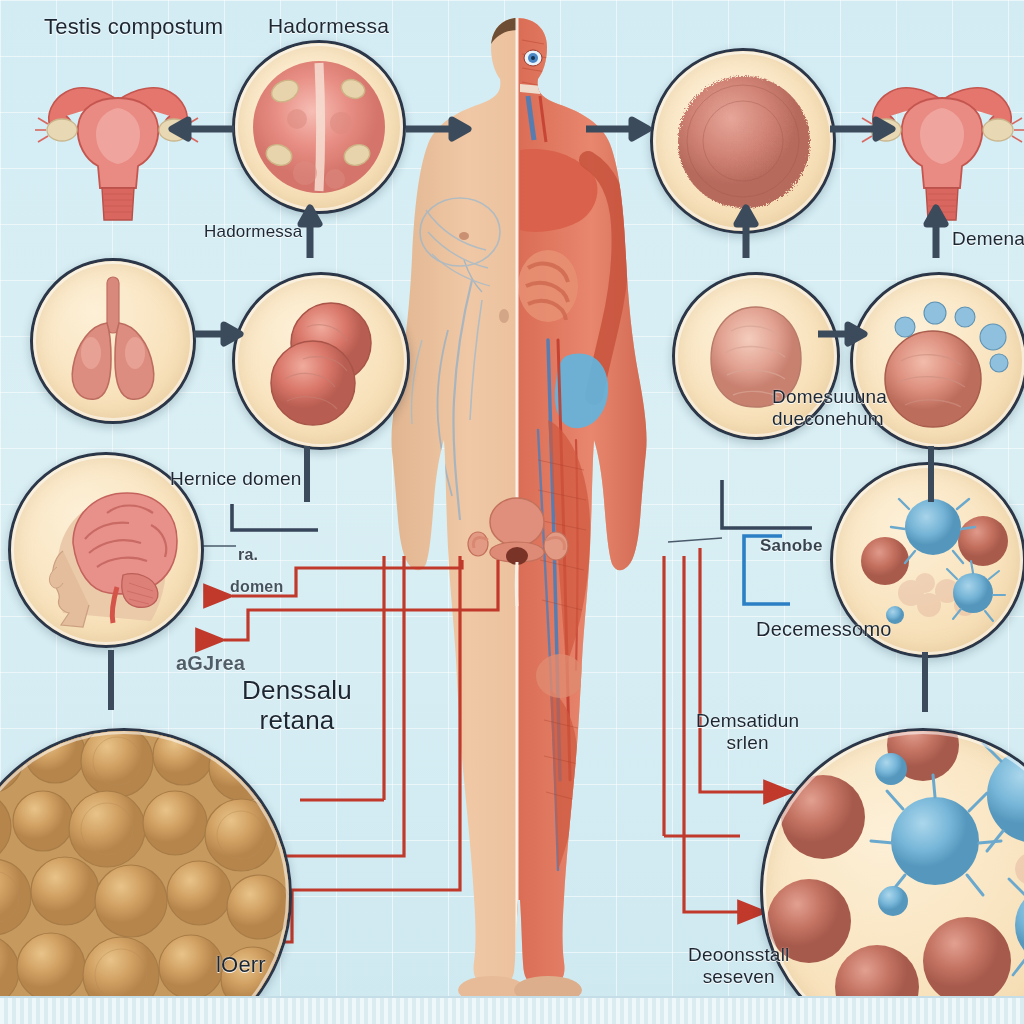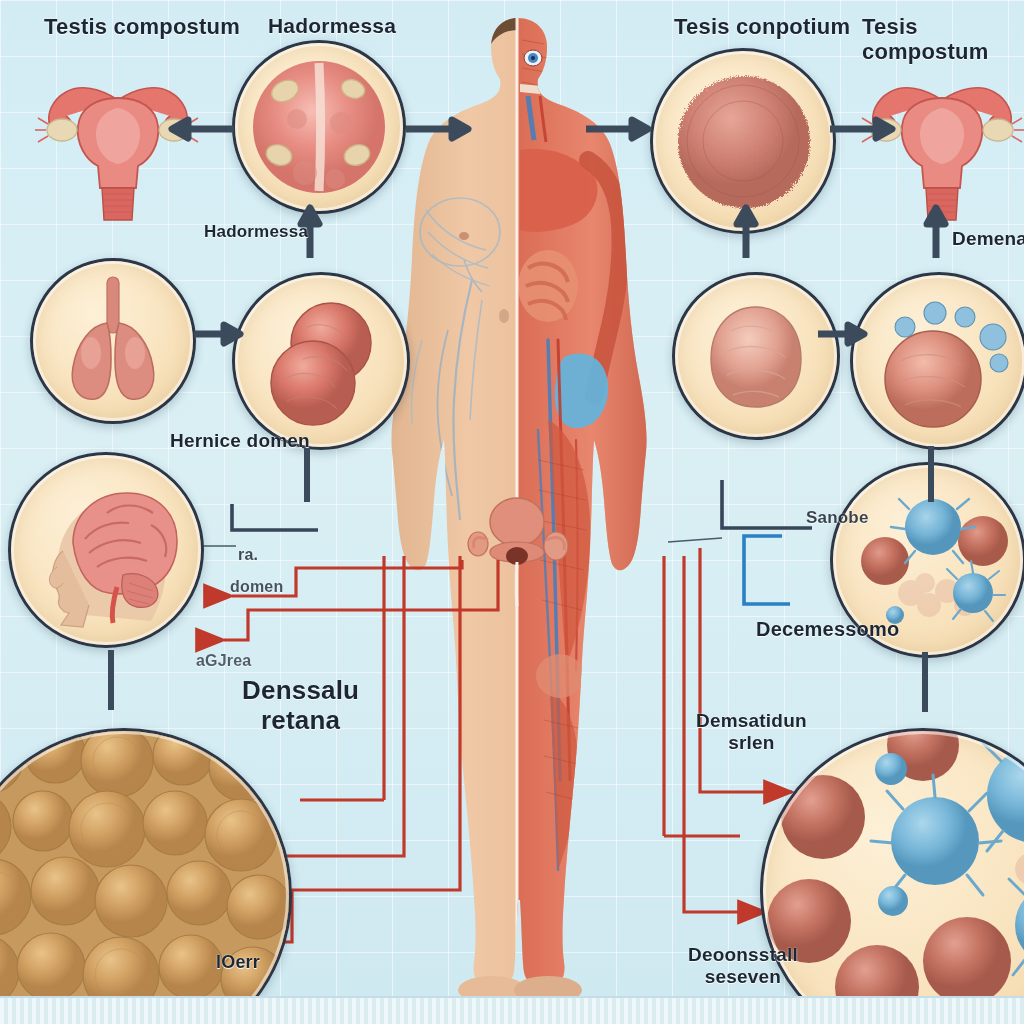--- a/index.html
+++ b/index.html
@@ -11,21 +11,21 @@
   }
   #stage{
     position:relative;width:1024px;height:1024px;overflow:hidden;
     background:
       linear-gradient(rgba(255,255,255,.55) 1.5px, transparent 1.5px) 0 0/100% 56px,
       linear-gradient(90deg, rgba(255,255,255,.55) 1.5px, transparent 1.5px) 0 0/56px 100%,
       linear-gradient(180deg,#d3ecf4 0%,#d9eff4 45%,#cfe9f1 100%);
   }
   
   .lbl{
-    position:absolute;color:#1c2733;font-weight:700;
+    position:absolute;color:#1c2733;font-weight:400;
     letter-spacing:.2px;line-height:1.15;
     text-shadow:0 1px 0 rgba(255,255,255,.85), 0 0 2px rgba(255,255,255,.7);
     white-space:pre-line;
   }
   .lbl.sm{font-weight:600;}
   
   .circ{
     position:absolute;border-radius:50%;
     background:radial-gradient(circle at 38% 32%, #fdf0d7 0%, #f8e2bc 58%, #efd3a6 100%);
     border:3px solid #2b3748;
@@ -682,36 +682,36 @@
       </svg>
   </div>
   <div class="arw" style="left:918px;top:652px;">
     <svg width="14" height="64" aria-hidden="true">
         <rect x="4" y="0" width="6" height="60" fill="#3c4b5c"></rect>
       </svg>
   </div>
 
   <div class="lbl" style="left:44px;top:14px;font-size:22px;">Testis compostum</div>
   <div class="lbl" style="left:268px;top:14px;font-size:21px;">Hadormessa</div>
-  <div class="lbl" style="left:674px;top:14px;font-size:22px;">Tesis conpotium</div>
-  <div class="lbl" style="left:862px;top:14px;font-size:22px;">Tesis compostum</div>
 
   <div class="lbl" style="left:204px;top:222px;font-size:17px;">Hadormessa</div>
-  <div class="lbl" style="left:170px;top:430px;font-size:19px;">Hernice domen</div>
+  <div class="lbl" style="left:170px;top:468px;font-size:19px;">Hernice domen</div>
 
   <div class="lbl sm" style="left:238px;top:546px;font-size:16px;opacity:.82;">ra.</div>
   <div class="lbl sm" style="left:230px;top:578px;font-size:16px;opacity:.78;">domen</div>
-  <div class="lbl sm" style="left:176px;top:652px;font-size:16px;opacity:.72;margin-left:20px;">aGJrea</div>
+  <div class="lbl sm" style="left:176px;top:652px;font-size:20px;opacity:.72;">aGJrea</div>
 
   <div class="lbl" style="left:242px;top:676px;font-size:26px;text-align:center;">Denssalu
 retana</div>
-  <div class="lbl" style="left:216px;top:952px;font-size:18px;">lOerr</div>
+  <div class="lbl" style="left:216px;top:952px;font-size:22px;">lOerr</div>
 
   <div class="lbl" style="left:952px;top:228px;font-size:19px;">Demenat</div>
-  <div class="lbl sm" style="left:760px;top:508px;font-size:17px;opacity:.85;margin-left:46px;">Sanobe</div>
+  <div class="lbl" style="left:772px;top:386px;font-size:19px;">Domesuuuna
+dueconehum</div>
+  <div class="lbl sm" style="left:760px;top:536px;font-size:17px;opacity:.85;">Sanobe</div>
   <div class="lbl" style="left:756px;top:618px;font-size:20px;">Decemessomo</div>
   <div class="lbl" style="left:688px;top:944px;font-size:19px;text-align:center;">Deoonsstall
 seseven</div>
   <div class="lbl" style="left:696px;top:710px;font-size:19px;text-align:center;">Demsatidun
 srlen</div>
 
   <div class="floor"></div>
 </div>
 
 </body></html>

